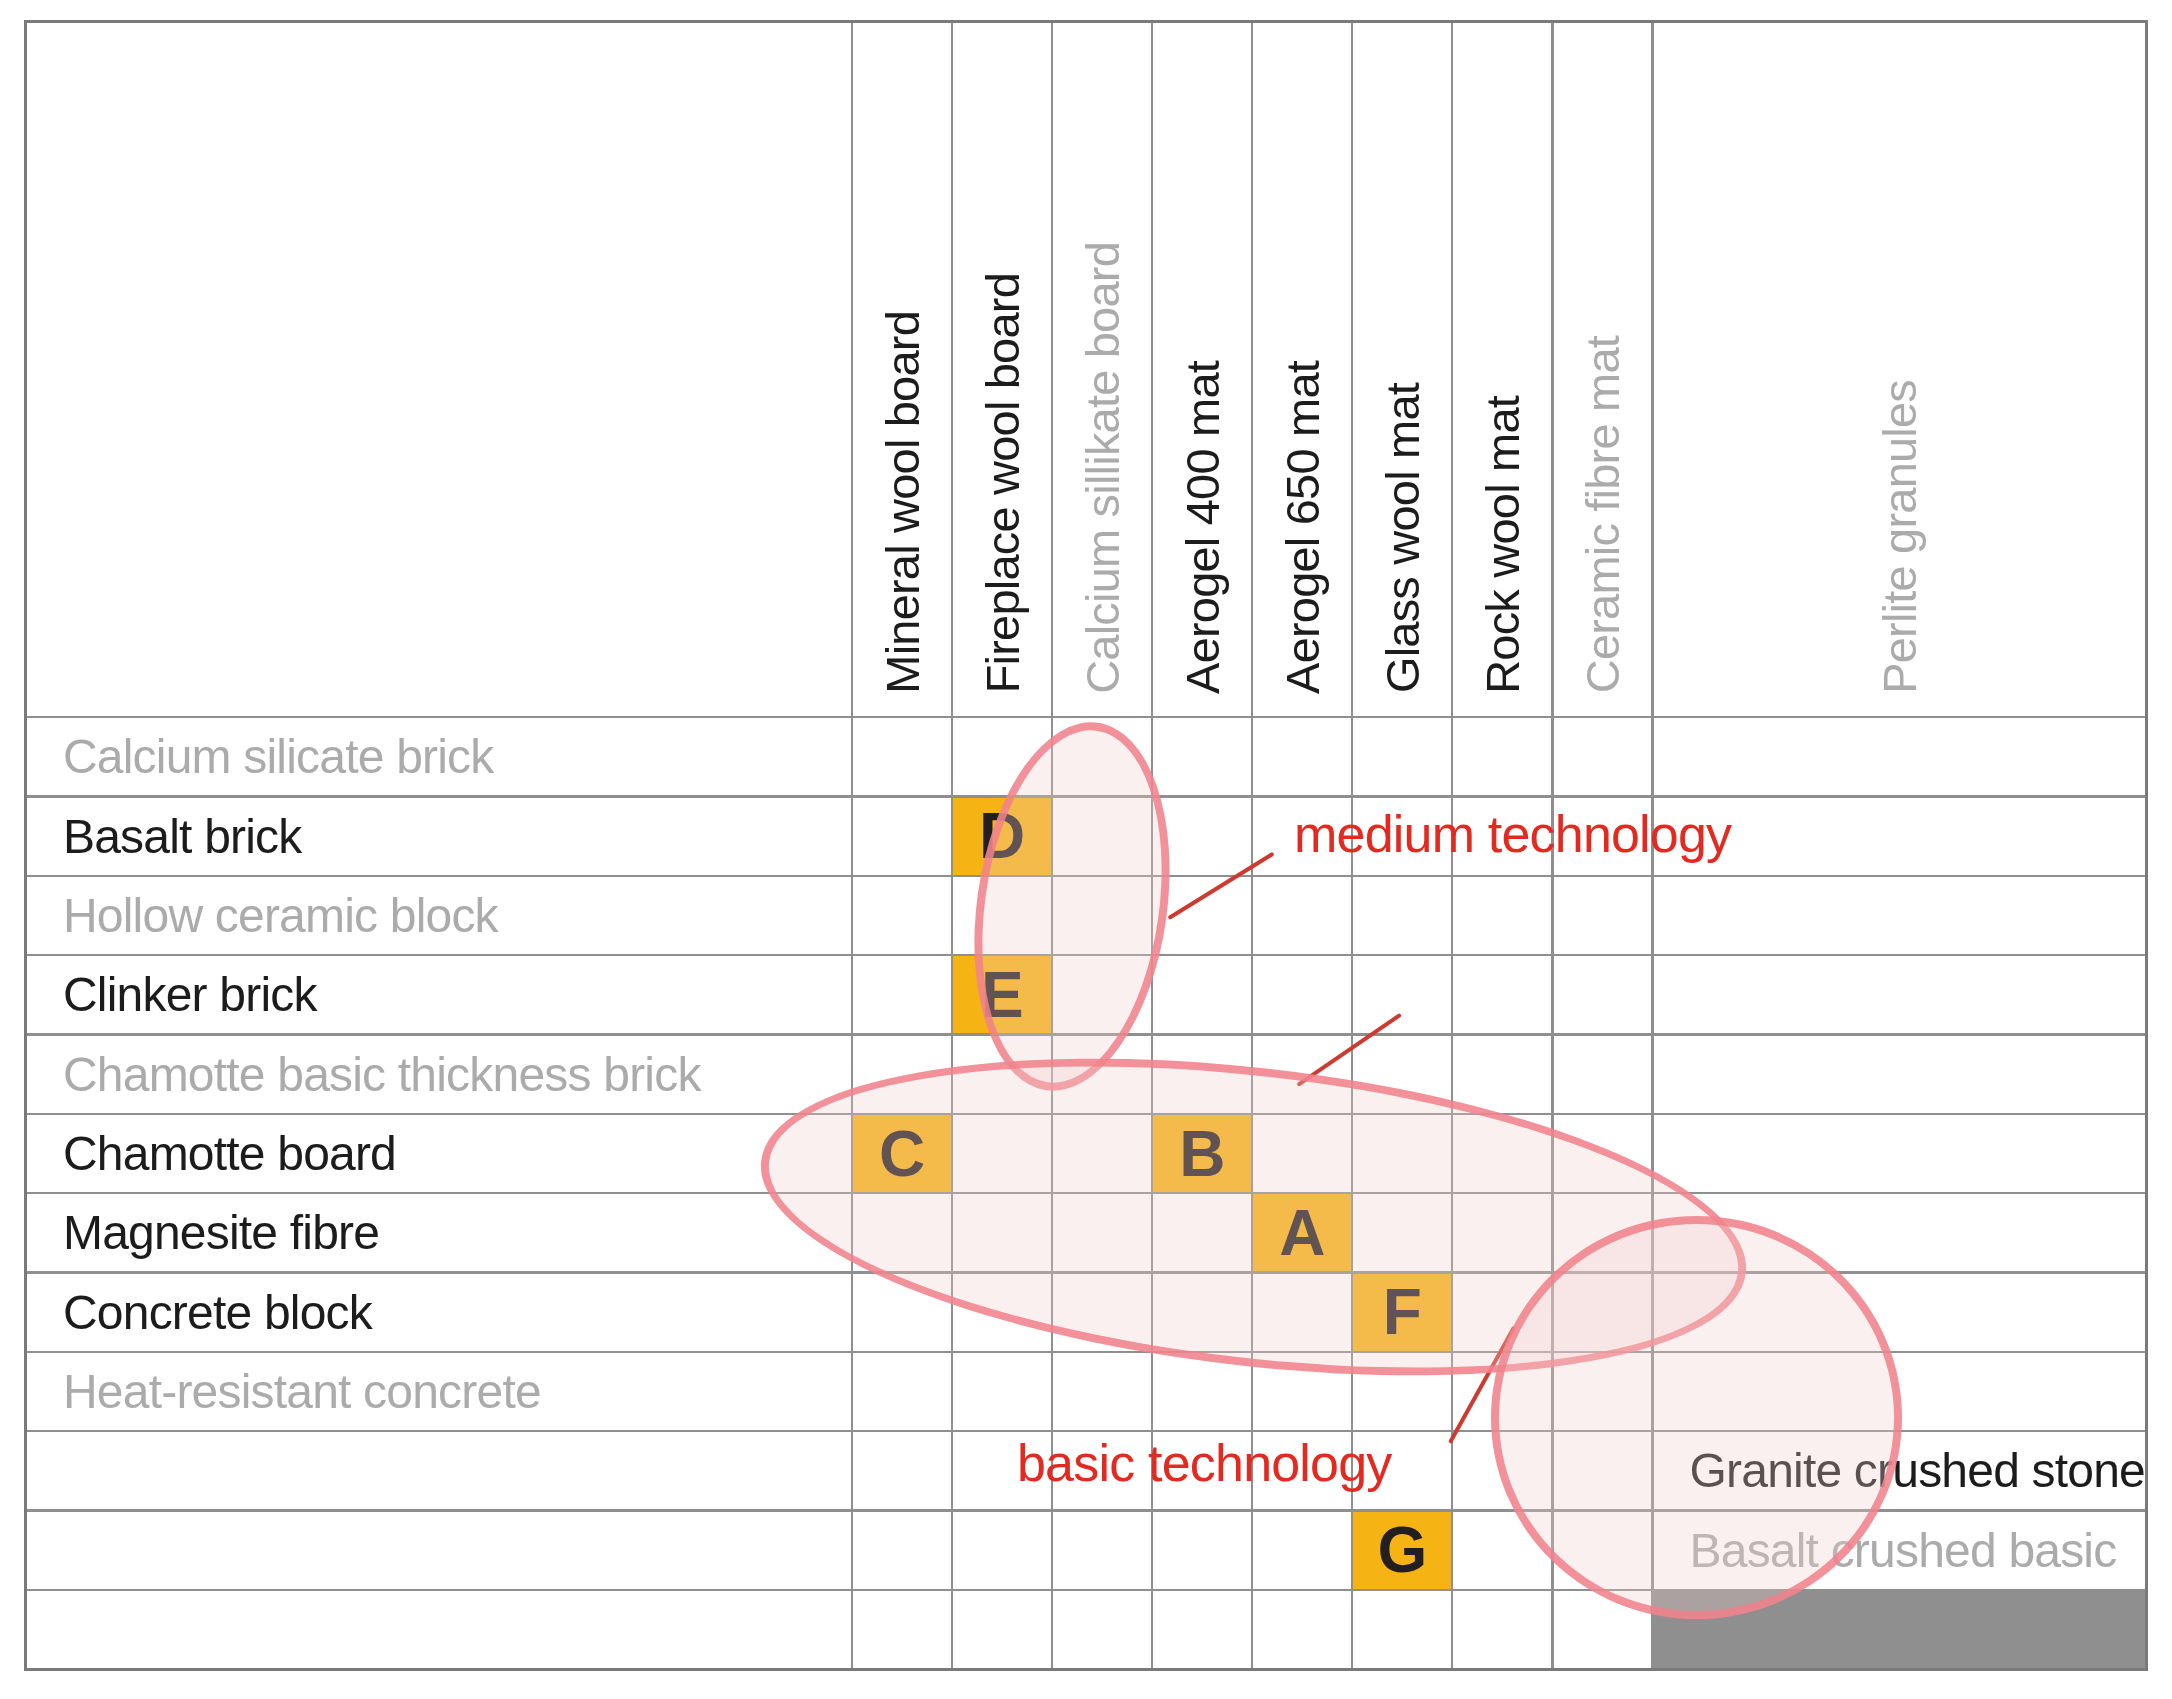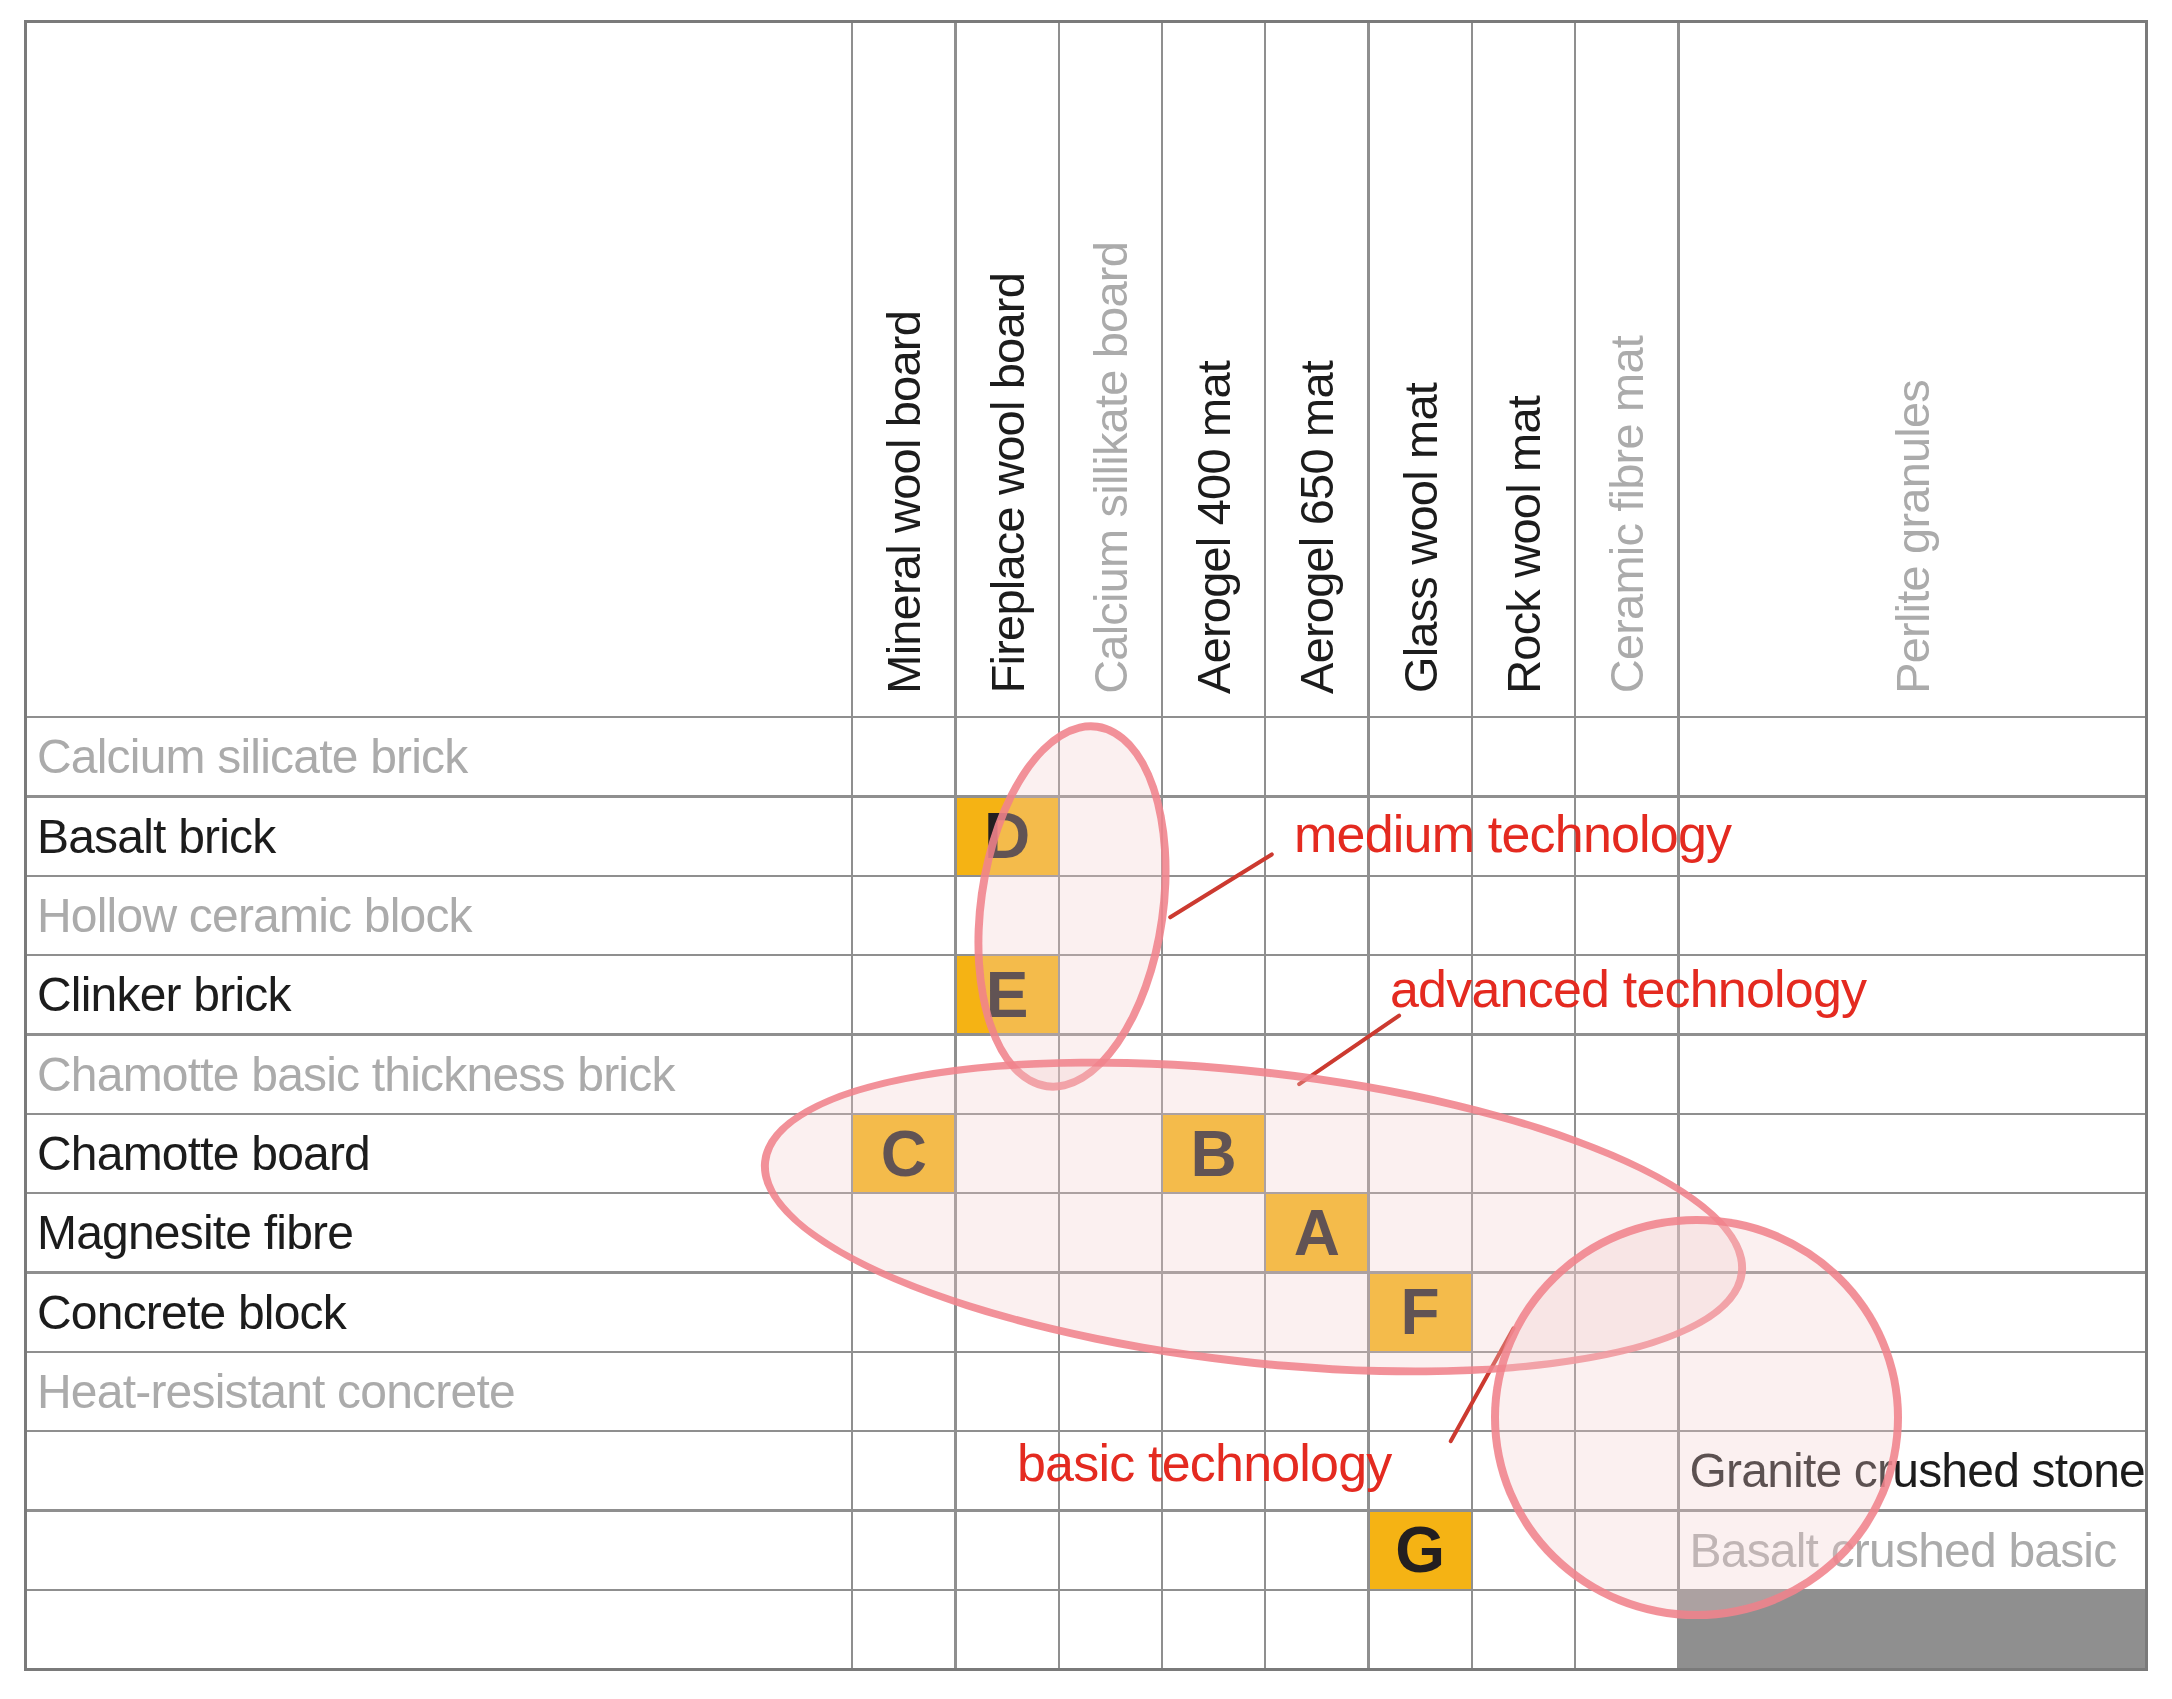--- a/index.html
+++ b/index.html
@@ -31,21 +31,21 @@
   .colhead span{
     writing-mode:vertical-rl;
     transform:rotate(180deg);
     white-space:nowrap;
     font-size:47px;
     letter-spacing:-0.8px;
     line-height:1;
   }
   .rowlabel{
     display:flex;align-items:center;
-    padding-left:10px;box-sizing:border-box;
+    padding-left:36px;box-sizing:border-box;
     font-size:48px;
     letter-spacing:-0.8px;
     white-space:nowrap;
   }
   .active{color:#1c1c1c;}
   .inactive{color:#abahab;}
   .inactive{color:#ababab;}
   .marked{
     background:#f5b314;
     display:flex;align-items:center;justify-content:center;
@@ -247,19 +247,18 @@
       <div class="cell"></div>
     </div>
 
   <svg id="overlay" viewBox="0 0 2695 2109" xmlns="http://www.w3.org/2000/svg">
       <line x1="1452" y1="1138" x2="1578" y2="1060" stroke="#cc3a30" stroke-width="5" stroke-linecap="round"></line>
       <line x1="1612" y1="1345" x2="1736" y2="1260" stroke="#cc3a30" stroke-width="5" stroke-linecap="round"></line>
       <line x1="1800" y1="1788" x2="1878" y2="1648" stroke="#cc3a30" stroke-width="5" stroke-linecap="round"></line>
     </svg>
 
   <div class="ann-text ann-medium">medium technology</div>
-  <div class="ann-text ann-advanced">advanced technology</div>
   <div class="ann-text ann-basic">basic technology</div>
 <div class="ellipse" style="left: 977px; top: 721px; width: 190px; height: 371px; transform: rotate(8deg);"></div>
     <div class="ellipse" style="left: 758px; top: 1068px; width: 991px; height: 298px; transform: rotate(6.5deg);"></div>
     <div class="ellipse" style="left: 1491px; top: 1216px; width: 411px; height: 403px; transform: rotate(0deg);"></div>
   </div>
 
 
 </body></html>

